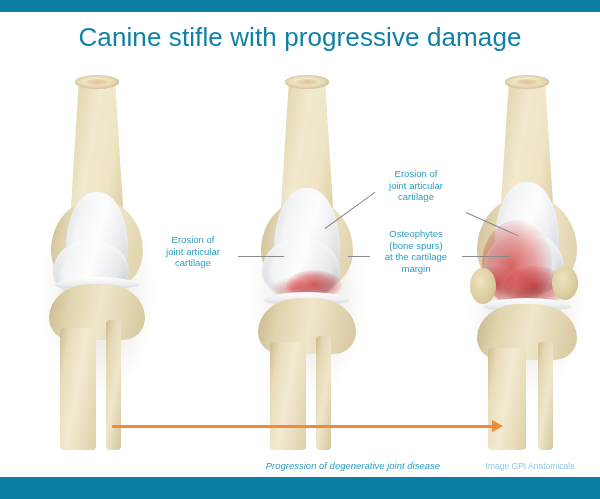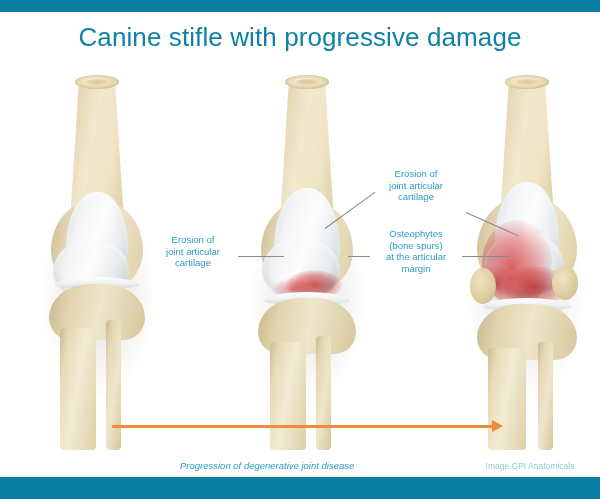--- a/index.html
+++ b/index.html
@@ -125,21 +125,21 @@
   #arrow-head{
     position:absolute;left:492px;top:420px;
     width:0;height:0;
     border-top:6.5px solid transparent;
     border-bottom:6.5px solid transparent;
     border-left:11px solid #f08a3c;
   }
 
   #caption{
     position:absolute;left:180px;top:460px;width:260px;
-    text-align:left;
+    text-align:right;
     color:#2a9ec4;
     font-size:9.5px;
     font-style:italic;
   }
   #credit{
     position:absolute;left:450px;top:461px;width:160px;
     text-align:center;
     color:#8fc9dd;
     font-size:8.5px;
   }
@@ -231,21 +231,21 @@
   <div class="anno" id="anno-left">Erosion of
 joint articular
 cartilage</div>
 
   <div class="anno" id="anno-right-top">Erosion of
 joint articular
 cartilage</div>
 
   <div class="anno" id="anno-right-bot">Osteophytes
 (bone spurs)
-at the articular
+at the cartilage
 margin</div>
 
   <div id="arrow"></div>
   <div id="arrow-head"></div>
 
   <div id="caption">Progression of degenerative joint disease</div>
   <div id="credit">Image GPI Anatomicals</div>
 
   <div class="bar" id="bar-bottom"></div>
 </div>

